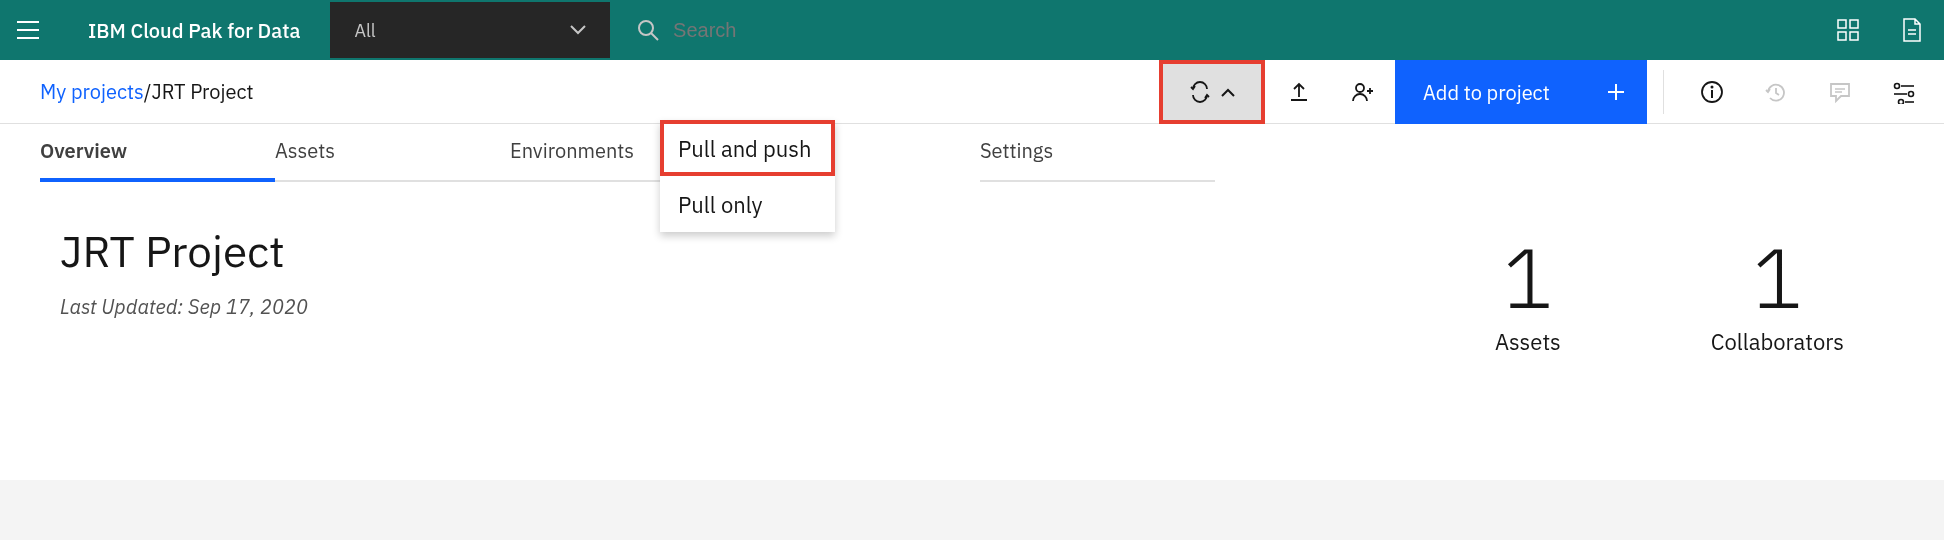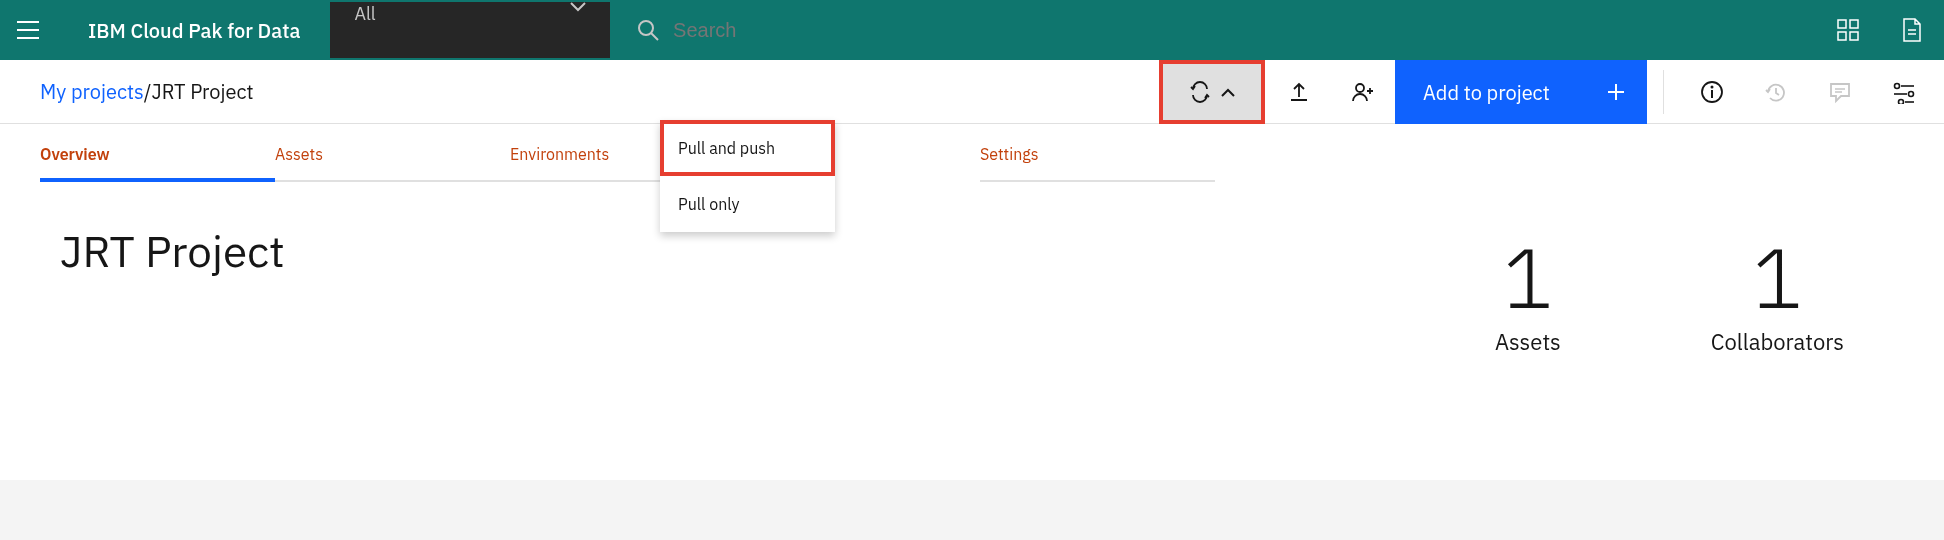--- a/index.html
+++ b/index.html
@@ -1,46 +1,46 @@
 <!DOCTYPE html>
 <html><head>
 <meta charset="utf-8">
 <style>
   * { box-sizing: border-box; margin: 0; padding: 0; }
   html, body { width: 1944px; height: 540px; font-family: "IBM Plex Sans", -apple-system, Helvetica, Arial, sans-serif; background: #fff; }
   .topbar { height: 60px; background: #0f766e; color: #fff; display: flex; align-items: center; }
   .hamburger { width: 56px; height: 56px; display: flex; align-items: center; justify-content: center; cursor: pointer; }
   .brand { padding: 0 30px 0 32px; font-size: 20px; font-weight: 500; }
-  .filter { width: 280px; height: 56px; background: #262626; display: flex; align-items: flex-start; justify-content: space-between; padding: 0 24px; cursor: pointer; color: #c6c6c6; font-size: 18px; }
+  .filter { width: 280px; height: 56px; background: #262626; display: flex; align-items: center; justify-content: space-between; padding: 0 24px; cursor: pointer; color: #c6c6c6; font-size: 18px; }
   .search { flex: 1; height: 56px; display: flex; align-items: center; padding: 7px 18px; color: #c6c6c6; }
   .search-icon-wrap { display: flex; align-items: center; justify-content: center; width: 40px; }
   .search input { background: transparent; border: none; outline: none; color: #c6c6c6; font-size: 20px; width: 100%; padding-left: 6px; }
   .top-btns { display: flex; }
   .top-btn { width: 64px; height: 56px; display: flex; align-items: center; justify-content: center; cursor: pointer; }
 
   .subbar { height: 64px; background: #fff; display: flex; align-items: center; padding-left: 40px; border-bottom: 1px solid #e0e0e0; position: relative; }
   .breadcrumb { font-size: 20px; display: flex; align-items: center; }
   .breadcrumb-link { color: #0f62fe; cursor: pointer; }
   .breadcrumb-sep { color: #161616; }
   .breadcrumb-current { color: #161616; }
 
   .sub-actions { position: absolute; right: 0; top: 0; height: 64px; display: flex; align-items: stretch; }
   .sync-drop { width: 106px; display: flex; align-items: center; justify-content: center; gap: 10px; background: #e0e0e0; border: 4px solid #e63e30; cursor: pointer; margin-right: 2px; }
   .icon-btn { width: 64px; display: flex; align-items: center; justify-content: center; cursor: pointer; }
   .add-proj { width: 252px; background: #0f62fe; color: #fff; display: flex; align-items: center; justify-content: space-between; padding: 0 22px 0 28px; font-size: 20px; cursor: pointer; }
   .divider { width: 1px; background: #e0e0e0; margin: 10px 16px; }
   .right-icons { display: flex; align-items: center; padding-right: 8px; }
 
   .dropdown-menu { position: absolute; left: 660px; top: 120px; width: 175px; background: #fff; box-shadow: 0 4px 8px rgba(0,0,0,0.2); z-index: 50; }
-  .dropdown-item { height: 56px; display: flex; align-items: center; padding: 0 18px; font-size: 16px; color: #161616; cursor: pointer; border-bottom: 1px solid #e5e5e5; }
+  .dropdown-item { height: 56px; display: flex; align-items: center; padding: 0 18px; font-size: 22px; color: #161616; cursor: pointer; border-bottom: 1px solid #e5e5e5; }
   .dropdown-item:last-child { border-bottom: none; }
   .dropdown-item.hl { border: 4px solid #e63e30; padding: 0 14px; height: 56px; }
 
   .tabs { height: 58px; display: flex; align-items: flex-end; padding-left: 40px; gap: 0; position: relative; }
-  .tab { width: 235px; font-size: 16px; color: #c2410c; cursor: pointer; padding-bottom: 16px; border-bottom: 2px solid #e0e0e0; }
+  .tab { width: 235px; font-size: 20px; color: #404040; cursor: pointer; padding-bottom: 16px; border-bottom: 2px solid #e0e0e0; }
   .tab.active { font-weight: 600; border-bottom: 4px solid #0f62fe; padding-bottom: 14px; }
 
   .content { display: flex; padding: 40px 40px 40px 60px; justify-content: space-between; align-items: flex-start; }
   .proj-title { font-size: 44px; font-weight: 400; color: #161616; }
   .proj-sub { font-size: 20px; font-style: italic; color: #525252; margin-top: 14px; }
   .stats { display: flex; gap: 150px; margin-right: 60px; }
   .stat { text-align: center; }
   .stat-num { font-size: 84px; font-weight: 300; color: #161616; }
   .stat-lbl { font-size: 22px; color: #161616; margin-top: -4px; }
 
@@ -177,20 +177,21 @@
   <div class="tab active">Overview</div>
   <div class="tab">Assets</div>
   <div class="tab">Environments</div>
   <div class="tab" style="border-bottom:none;"></div>
   <div class="tab">Settings</div>
 </div>
 
 <div class="content">
   <div>
     <div class="proj-title">JRT Project</div>
+    <div class="proj-sub">Last Updated: Sep 17, 2020</div>
   </div>
   <div class="stats">
     <div class="stat">
       <div class="stat-num">1</div>
       <div class="stat-lbl">Assets</div>
     </div>
     <div class="stat">
       <div class="stat-num">1</div>
       <div class="stat-lbl">Collaborators</div>
     </div>

